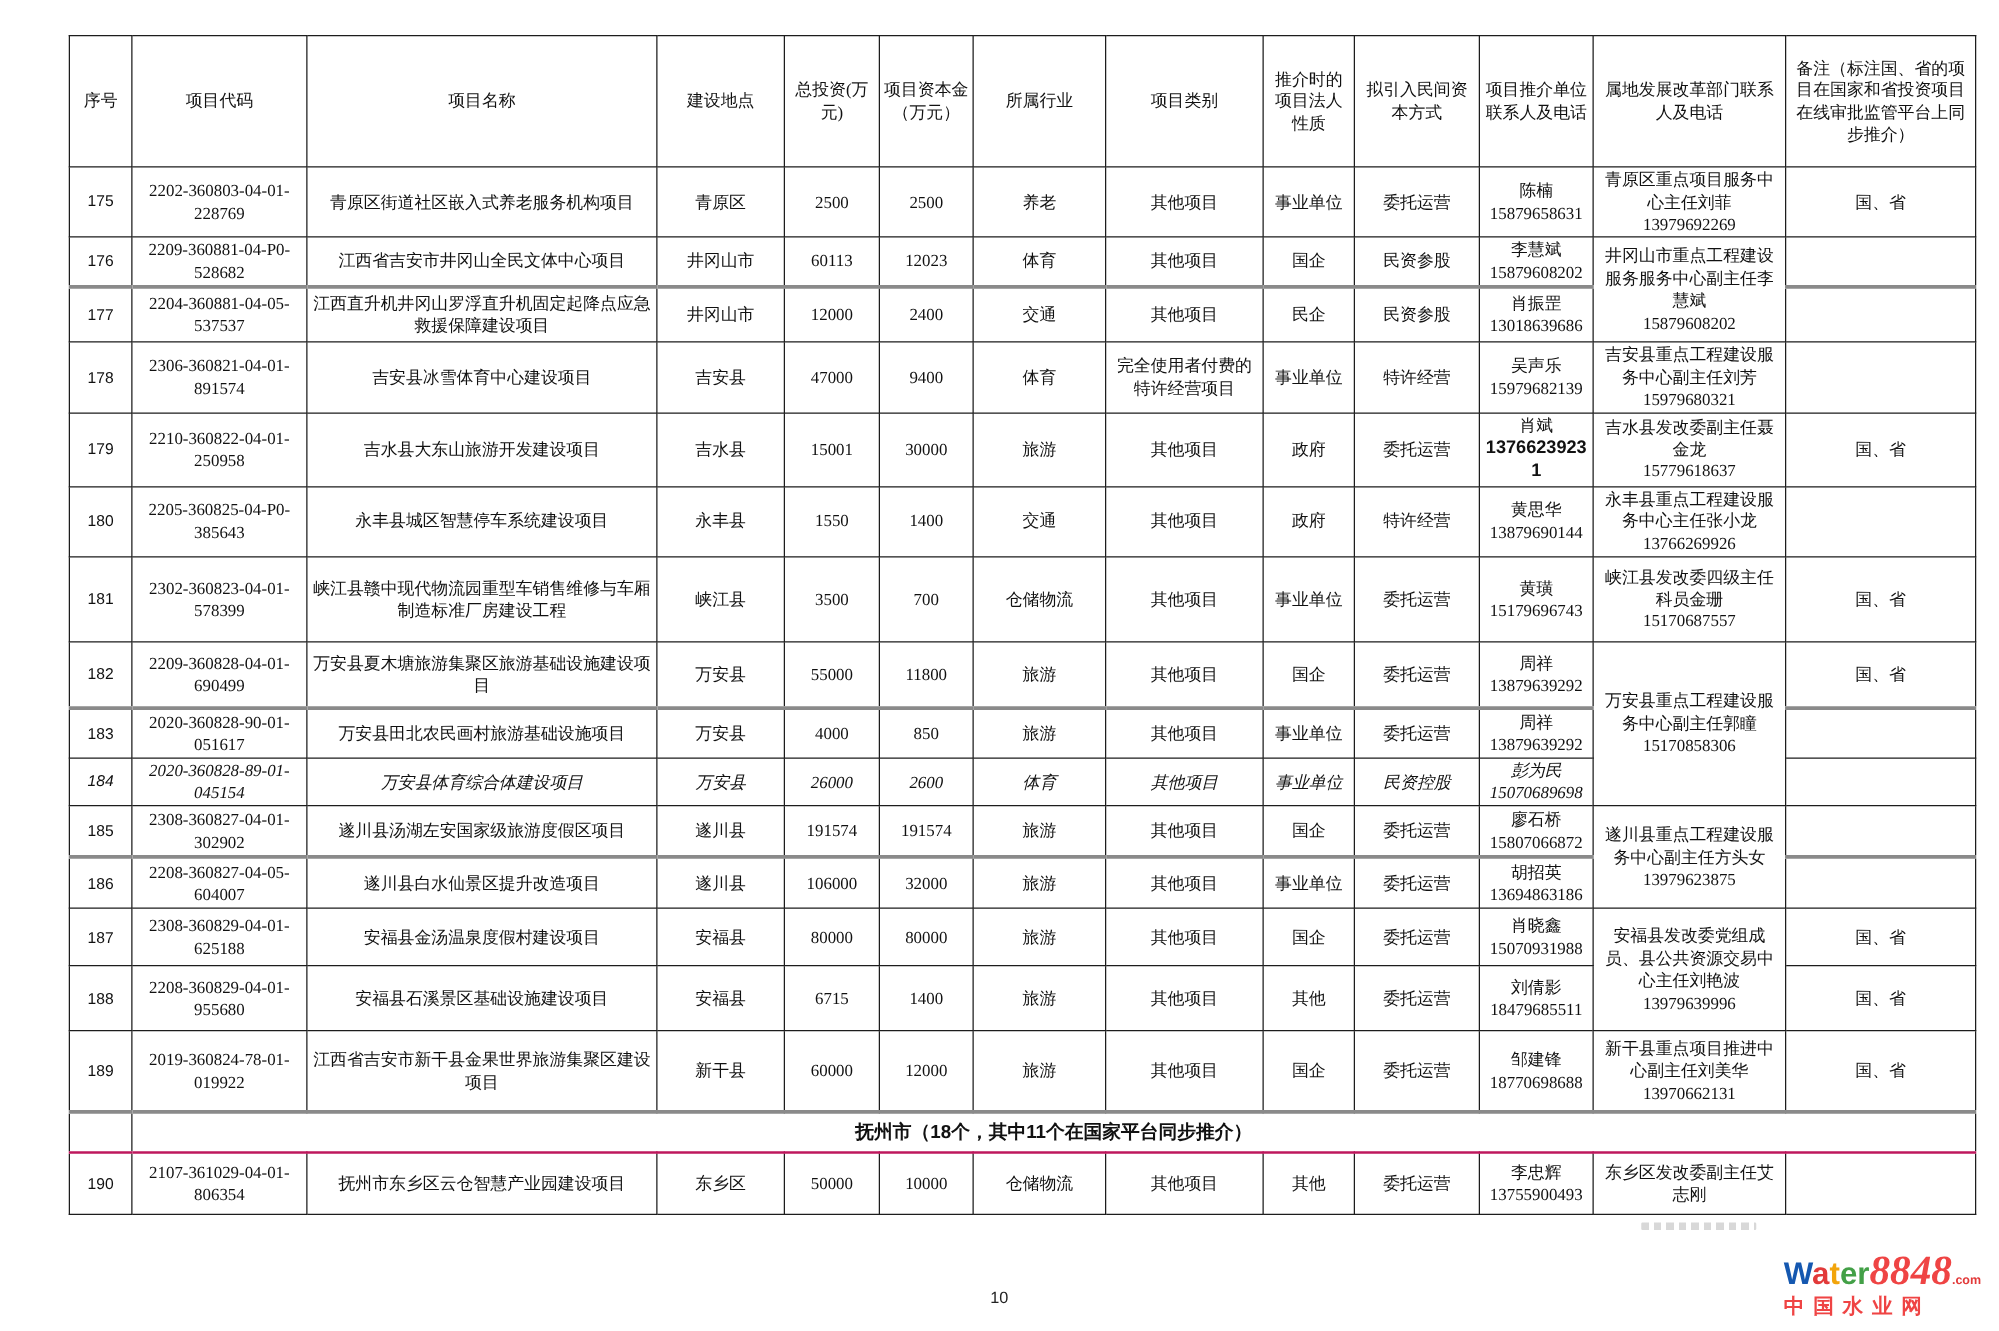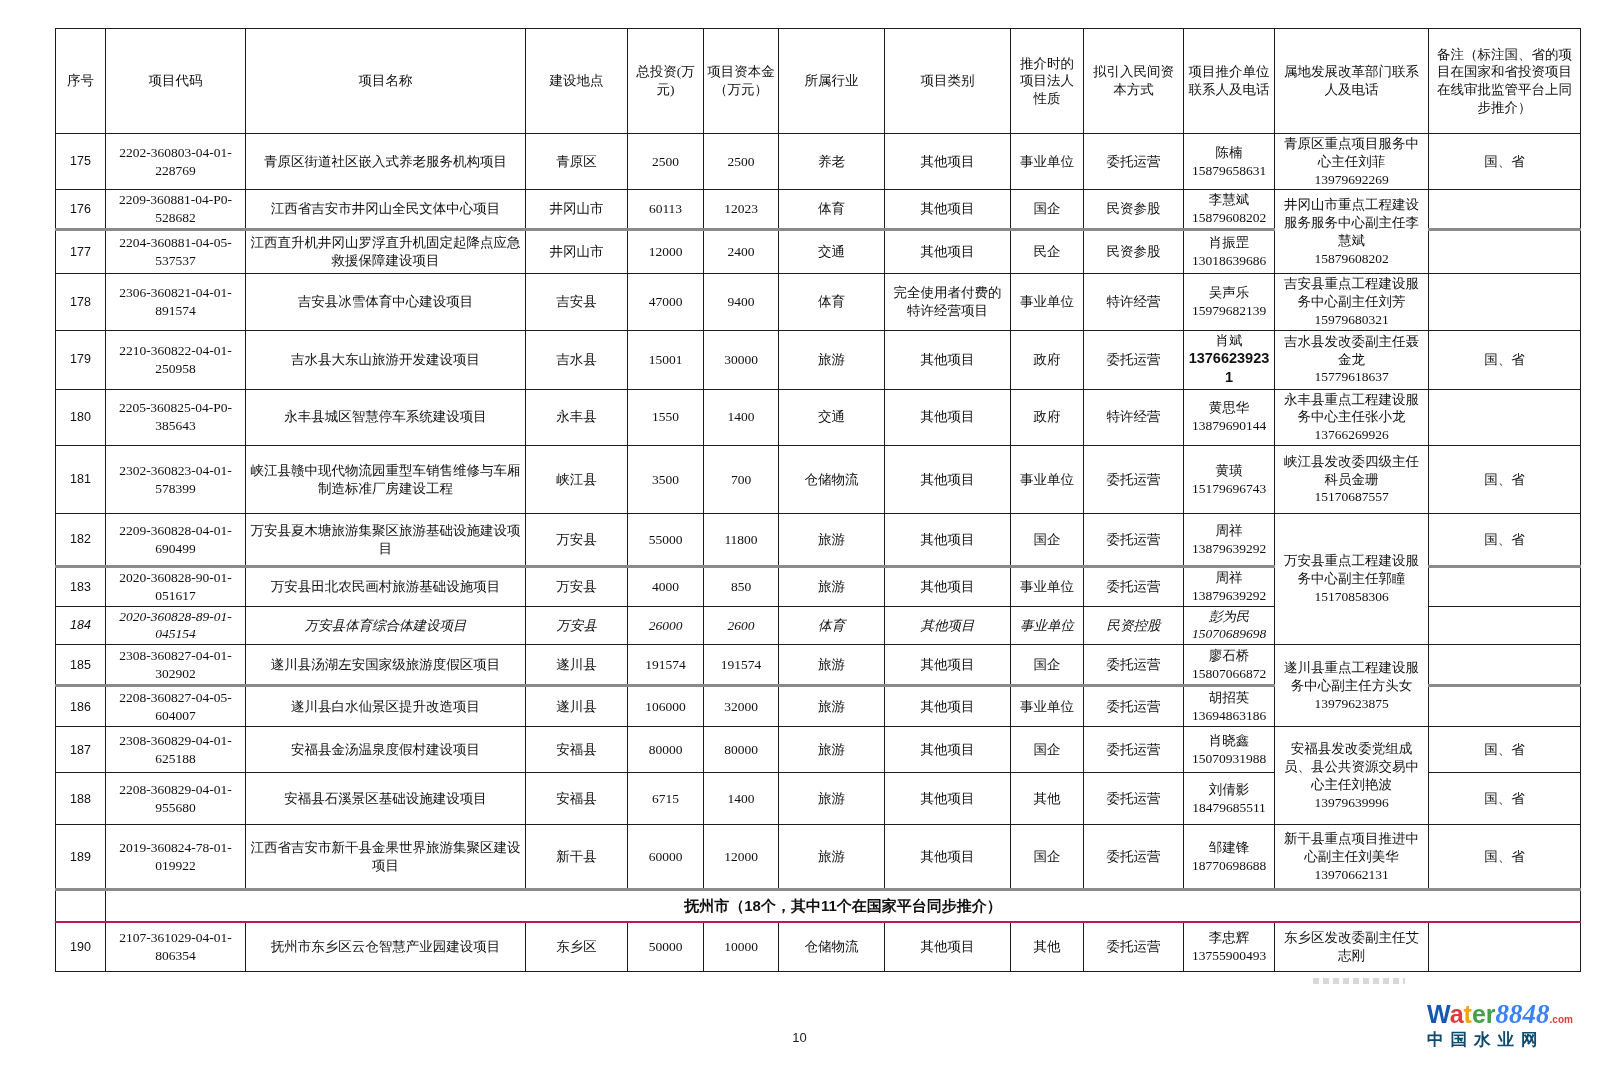--- a/index.html
+++ b/index.html
@@ -49,25 +49,25 @@
   }
   .site-logo{
     position:absolute;right:2px;top:1001px;width:170px;text-align:left;
     font-family:"Liberation Sans","DejaVu Sans",sans-serif;line-height:1;
     user-select:none;
   }
   .logo-line1{white-space:nowrap;}
   .logo-word{font-weight:bold;font-size:25px;letter-spacing:0;text-align:right;}
   .logo-num{
     font-family:"Liberation Serif","DejaVu Serif",serif;
-    font-style:italic;font-weight:bold;font-size:27px;color:#3b82f6;
+    font-style:italic;font-weight:bold;font-size:33px;color:#ef4444;
   }
   .logo-com{font-size:10px;font-weight:bold;color:#e23a3a;vertical-align:baseline;}
   .logo-tagline{
-    margin-top:3px;font-weight:bold;font-size:16.5px;color:#0c4a6e;
+    margin-top:3px;font-weight:bold;font-size:16.5px;color:#ef4444;
     letter-spacing:7px;white-space:nowrap;
   }
 </style>
 </head>
 <body>
 
 <table class="doc-table">
   <colgroup>
       <col style="width: 50px;">
       <col style="width: 140px;">

